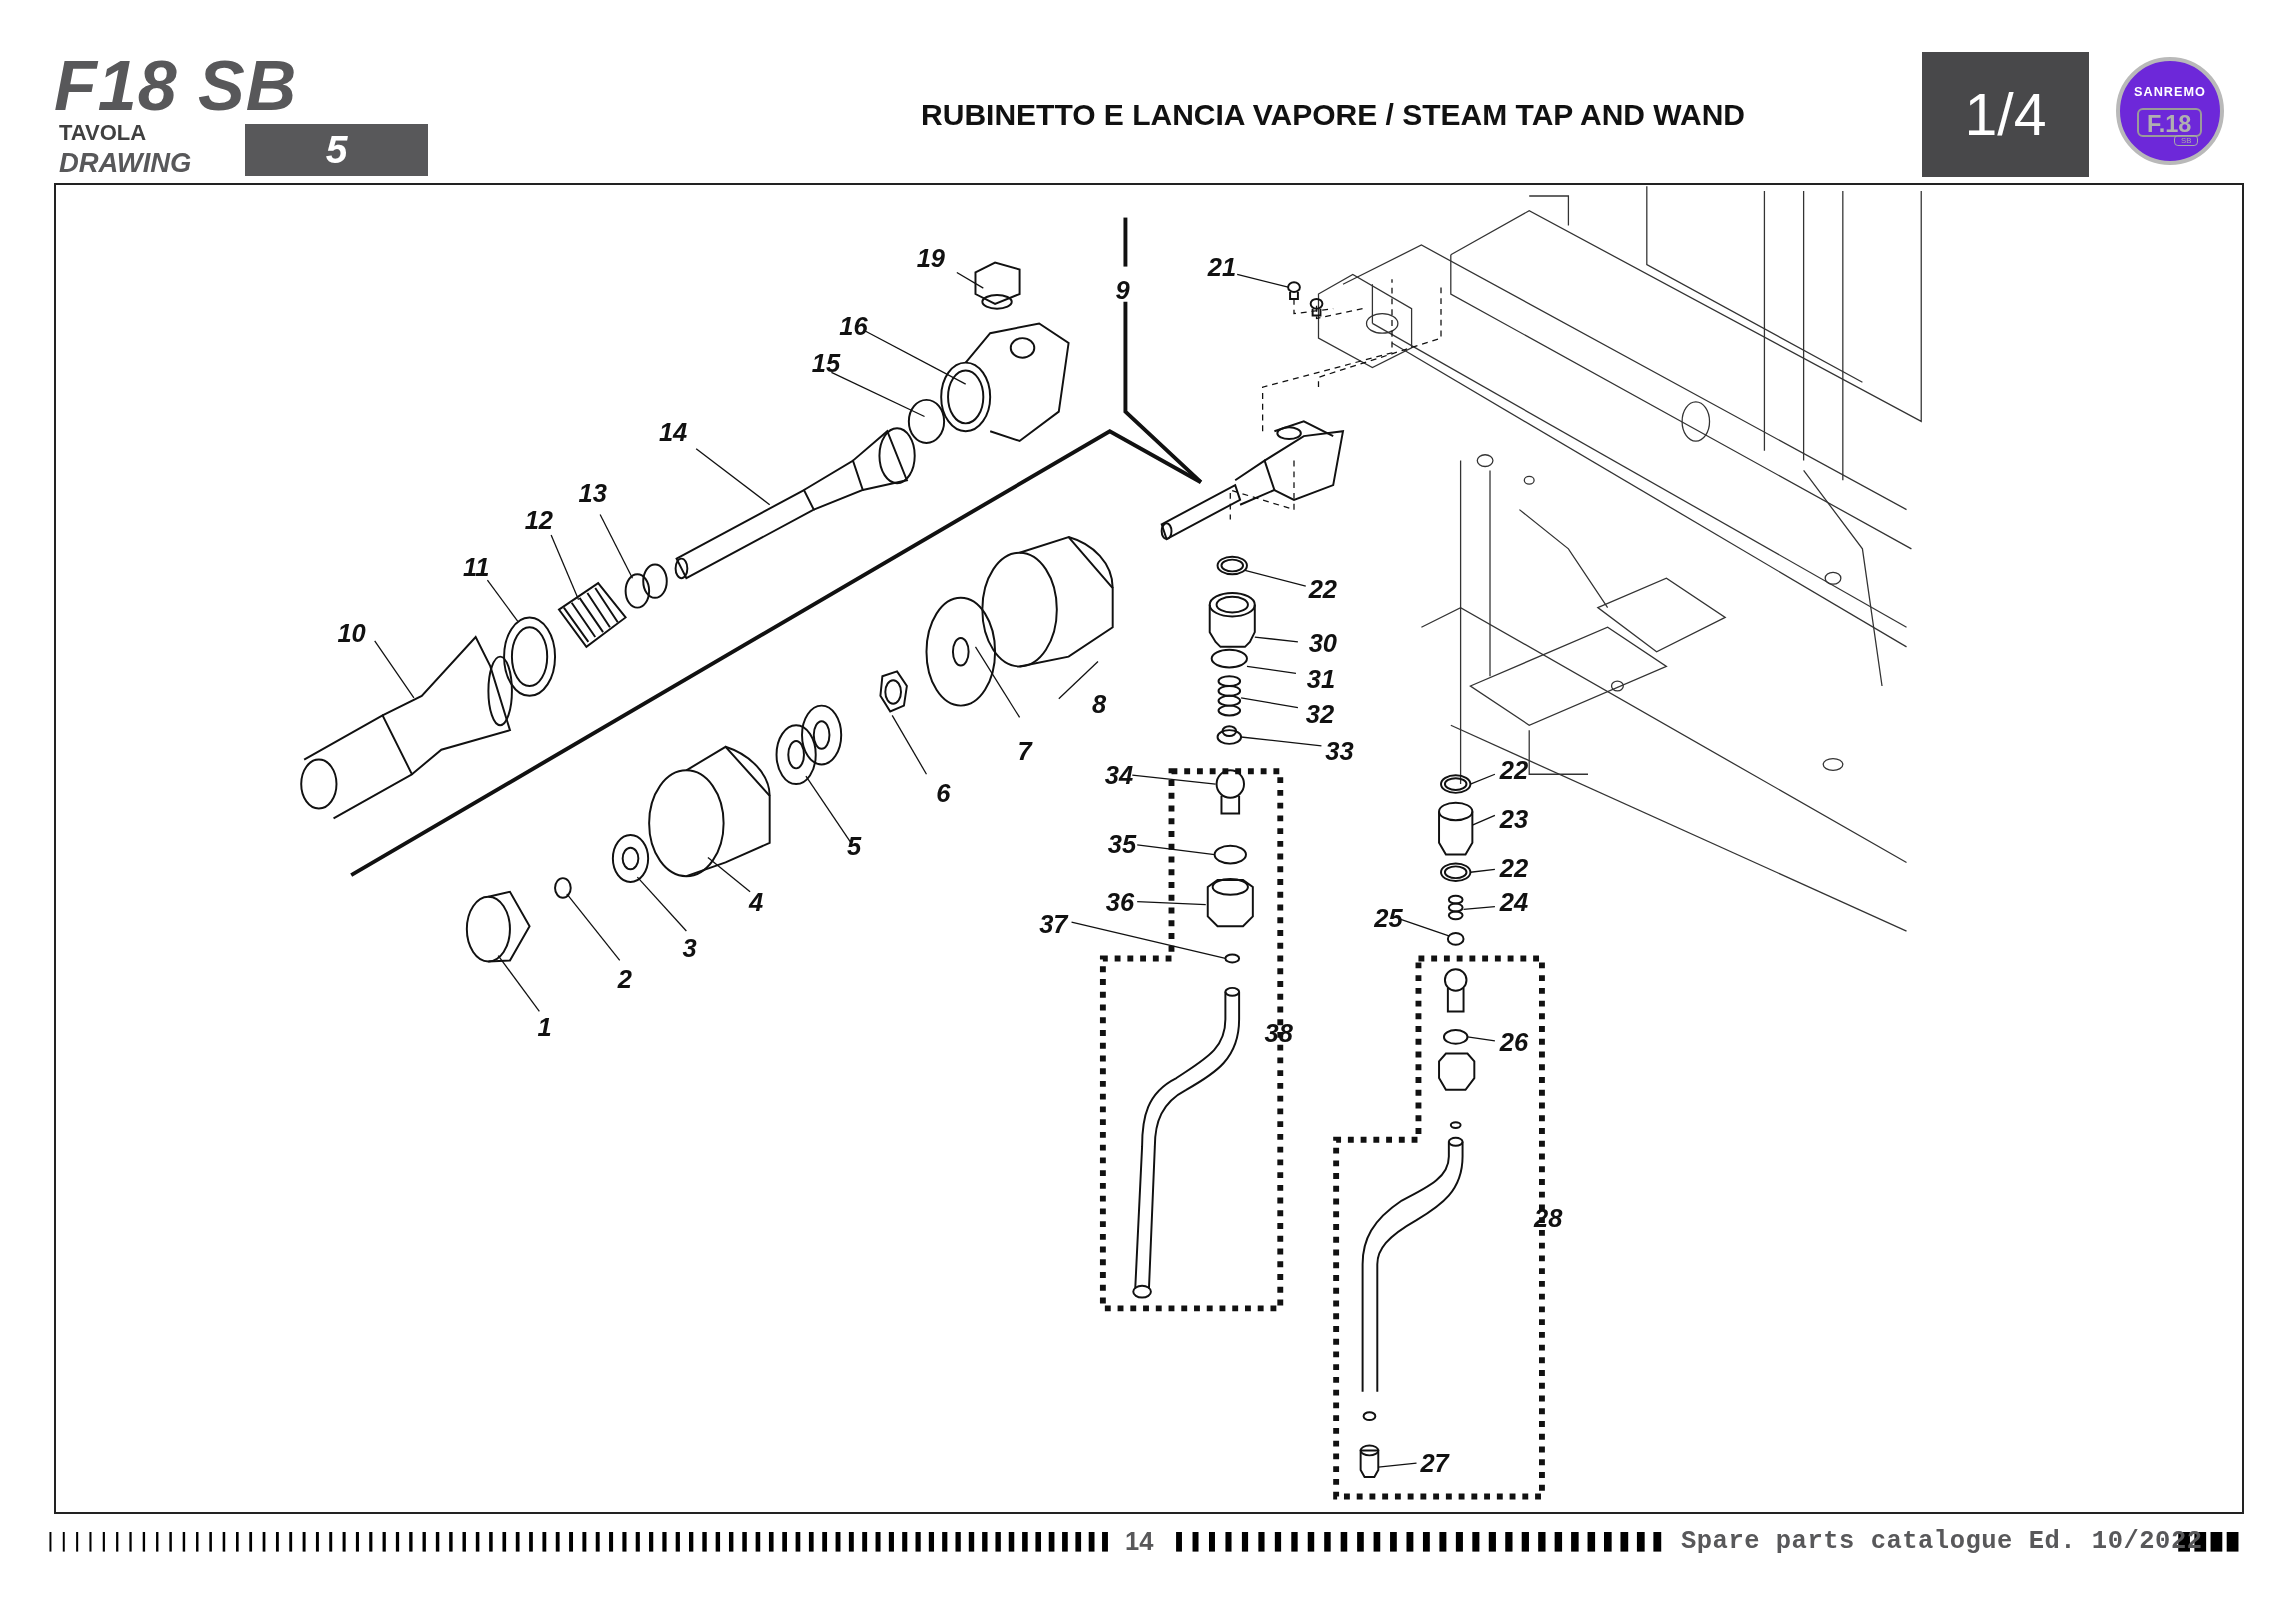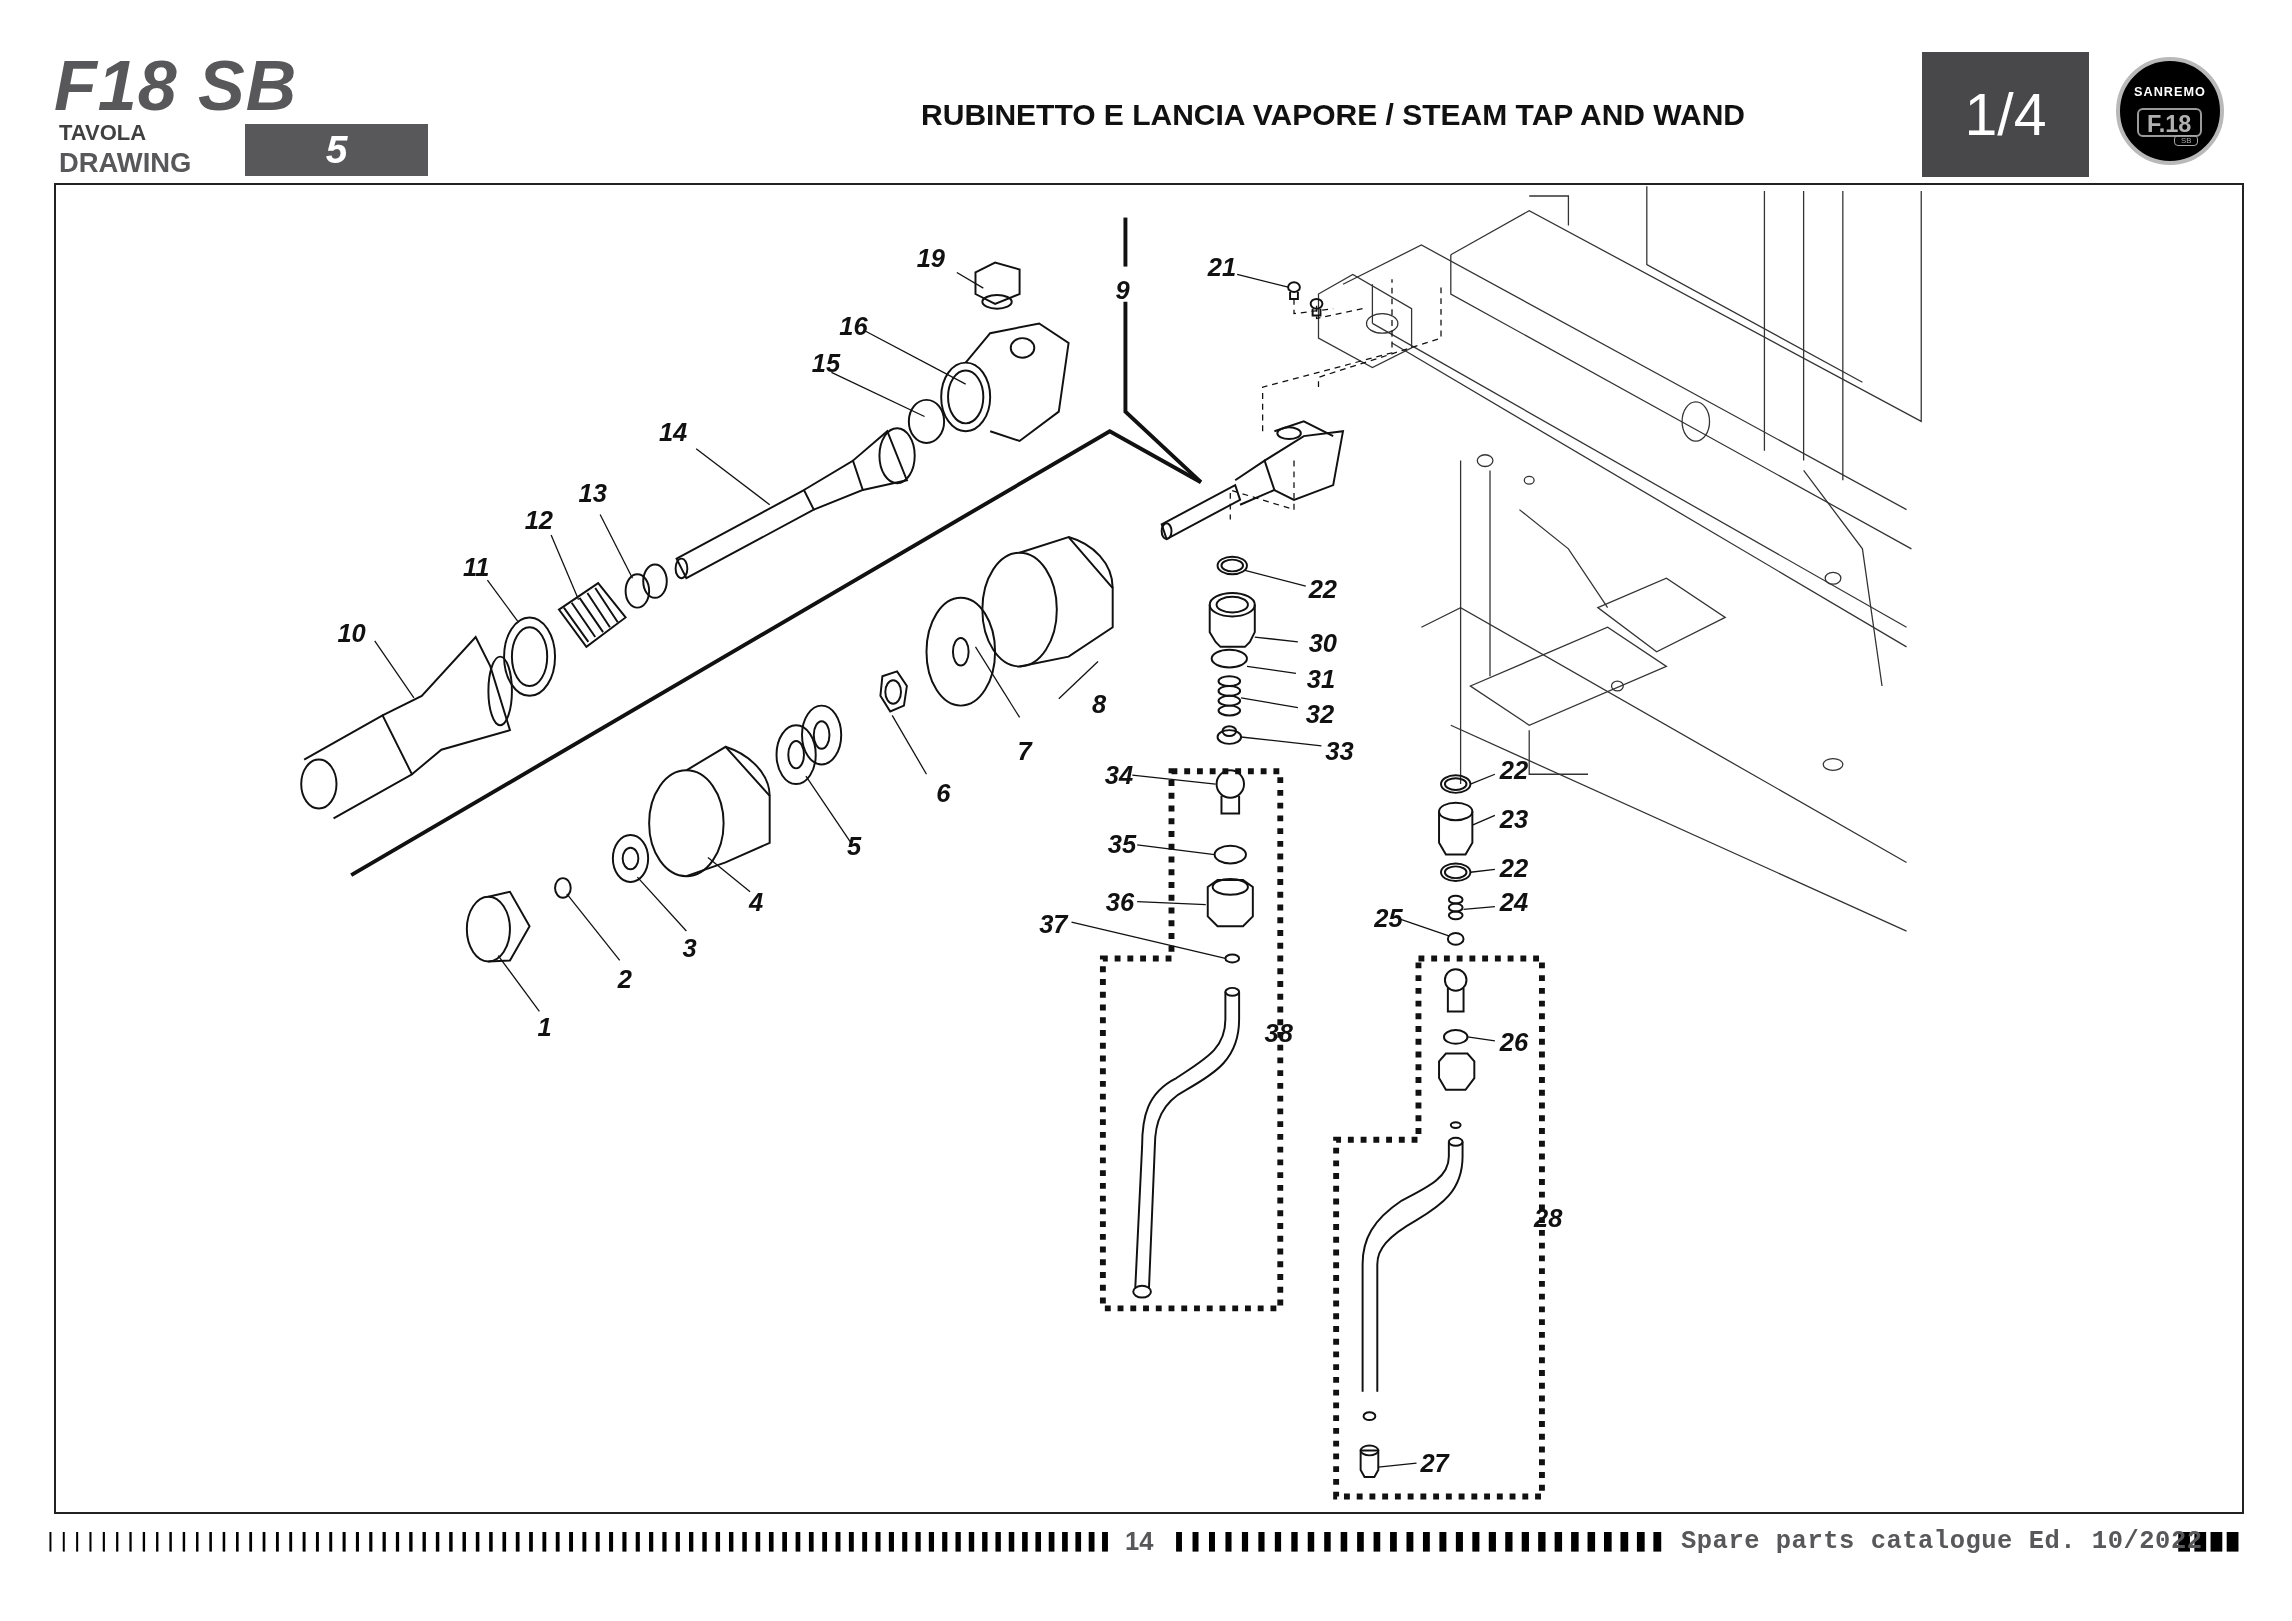--- a/index.html
+++ b/index.html
@@ -1,24 +1,24 @@
 <!DOCTYPE html>
 <html><head>
 <meta charset="utf-8">
 <style>
   html, body { margin:0; padding:0; background:#ffffff; }
   body { width:2293px; height:1621px; position:relative; overflow:hidden; font-family:"Liberation Sans", sans-serif; }
   .abs { position:absolute; }
   #model-title { left:54px; top:51px; font-size:70px; font-weight:bold; font-style:italic; color:#58585a; letter-spacing:1px; line-height:1; }
   #tavola-label { left:59px; top:122px; font-size:22px; font-weight:bold; color:#404040; line-height:1;text-align:center; }
-  #drawing-label { left:59px; top:149px; font-size:27.4px; font-weight:bold; color:#58585a; line-height:1; }
+  #drawing-label { left:59px; top:149px; font-size:27.4px; font-weight:bold; font-style:italic; color:#58585a; line-height:1; }
   #drawing-box { left:245px; top:124px; width:183px; height:52px; background:#58585a; color:#fff; font-size:39px; font-weight:bold; font-style:italic; display:flex; align-items:center; justify-content:center; }
   #page-title { left:588px; top:98px; width:1157px; text-align:right; font-size:30px; font-weight:bold; color:#111; }
   #sheet-box { left:1922px; top:52px; width:167px; height:125px; background:#48484a; color:#fff; font-size:59px; display:flex; align-items:center; justify-content:center; }
-  #logo { left:2116px; top:57px; width:108px; height:108px; border-radius:50%; background:#000000; border:4.9px solid #b9b9b9; box-sizing:border-box; }
+  #logo { left:2116px; top:57px; width:108px; height:108px; border-radius:50%; background:#6d28d9; border:4.9px solid #b9b9b9; box-sizing:border-box; }
   #logo .brand { position:absolute; top:23.5px; width:100%; text-align:center; color:#fff; font-size:12.7px; font-weight:bold; letter-spacing:1px; }
   #logo .model { position:absolute; top:47px; left:16.7px; width:65px; height:29px; border:2.9px solid #9a9a9a; border-radius:5.9px; color:#b0b0b0; font-size:23.5px; font-weight:bold; text-align:center; line-height:29px; box-sizing:border-box; }
   #logo .sb { position:absolute; top:74px; left:54px; font-size:7.8px; color:#aaa; border:1px solid #aaa; border-radius:3.9px; padding:0 6px; }
   #frame { left:54px; top:183px; width:2190px; height:1331px; border:2px solid #222; box-sizing:border-box; }
   #drawing { left:0; top:0; width:2293px; height:1621px; }
   .callout { font-family:"Liberation Sans", sans-serif; font-size:26px; font-weight:bold; font-style:italic; fill:#111; }
   #footer-bars { left:49px; top:1532px; height:19.6px; }
   #footer-page { left:1125px; top:1527px; font-size:25.5px; font-weight:bold; color:#58585a; }
   #footer-text { left:1681px; top:1527px; font-size:25.5px; font-weight:bold; color:#58585a; letter-spacing:0.5px;font-family:Liberation Mono, monospace; }
 </style>

